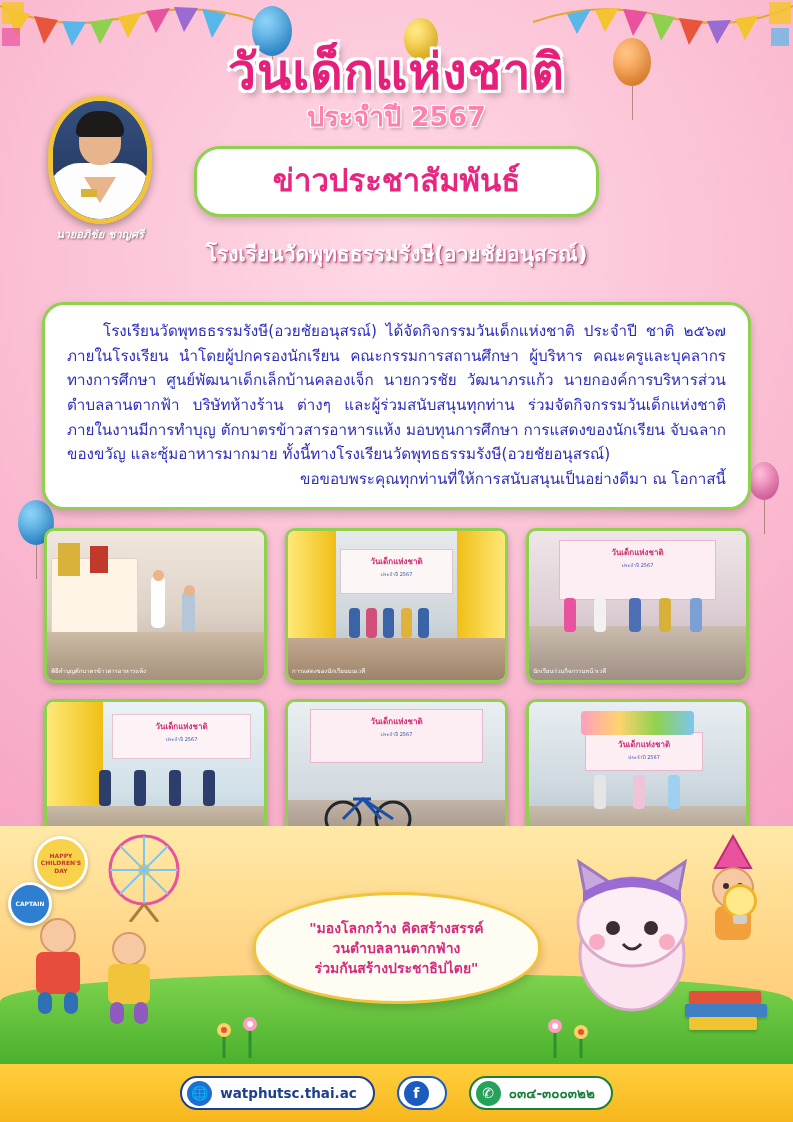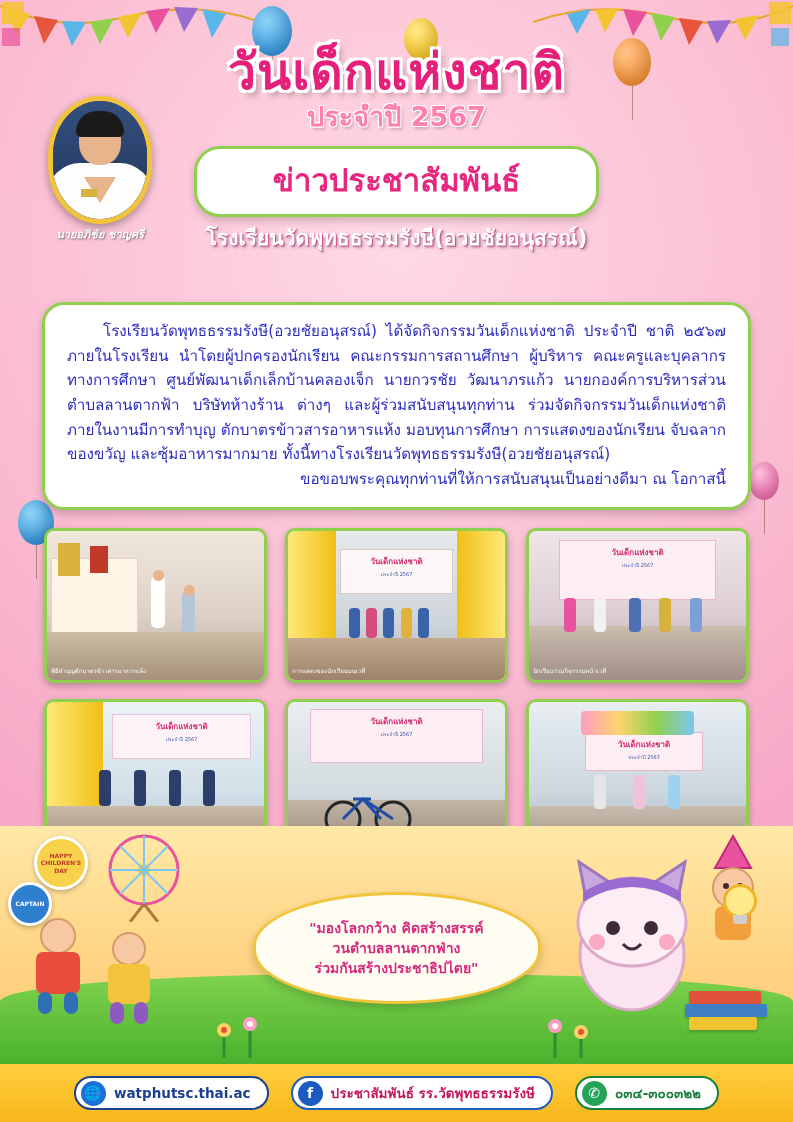--- a/index.html
+++ b/index.html
@@ -74,21 +74,21 @@
     padding:6px 0 9px;
     text-align:center;
     box-shadow: 0 4px 8px rgba(0,0,0,.18);
   }
   .pr-pill span{
     font-family:"DejaVu Sans", sans-serif;
     font-size:31px; font-weight:bold; color:#e8257f;
     text-shadow:1px 1px 0 rgba(255,255,255,.9);
   }
   .school-line {
-    text-align:center; margin-top:4px;
+    text-align:center; margin-top:20px;
     font-family:"DejaVu Sans", sans-serif;
     font-size:21px; font-weight:bold; color:#ffffff;
     text-shadow: 1px 1px 0 #cf4f8f, 2px 2px 3px rgba(0,0,0,.35);
   }
   .date-line {
     text-align:center; margin-top:6px;
     font-family:"DejaVu Sans", sans-serif;
     font-size:30px; font-weight:bold; color:#ffffff;
     text-shadow: 1px 1px 0 #d74b92, 2px 3px 4px rgba(0,0,0,.35);
   }
@@ -549,21 +549,20 @@
 
   <div class="footer">
 
     <div class="chip">
       <span class="ic" style="background:#1d6fd1;">🌐</span>
       <span class="tx">watphutsc.thai.ac</span>
     </div>
 
     <div class="chip fb">
       <span class="ic" style="background:#1b5bbf;">f</span>
-      <span class="tx">ประชาสัมพันธ์ รร.วัดพุทธธรรมรังษี</span>
     </div>
 
     <div class="chip ph">
       <span class="ic" style="background:#25a35a;">✆</span>
       <span class="tx">๐๓๔-๓๐๐๓๒๒</span>
     </div>
   </div>
 
 </div>
 

